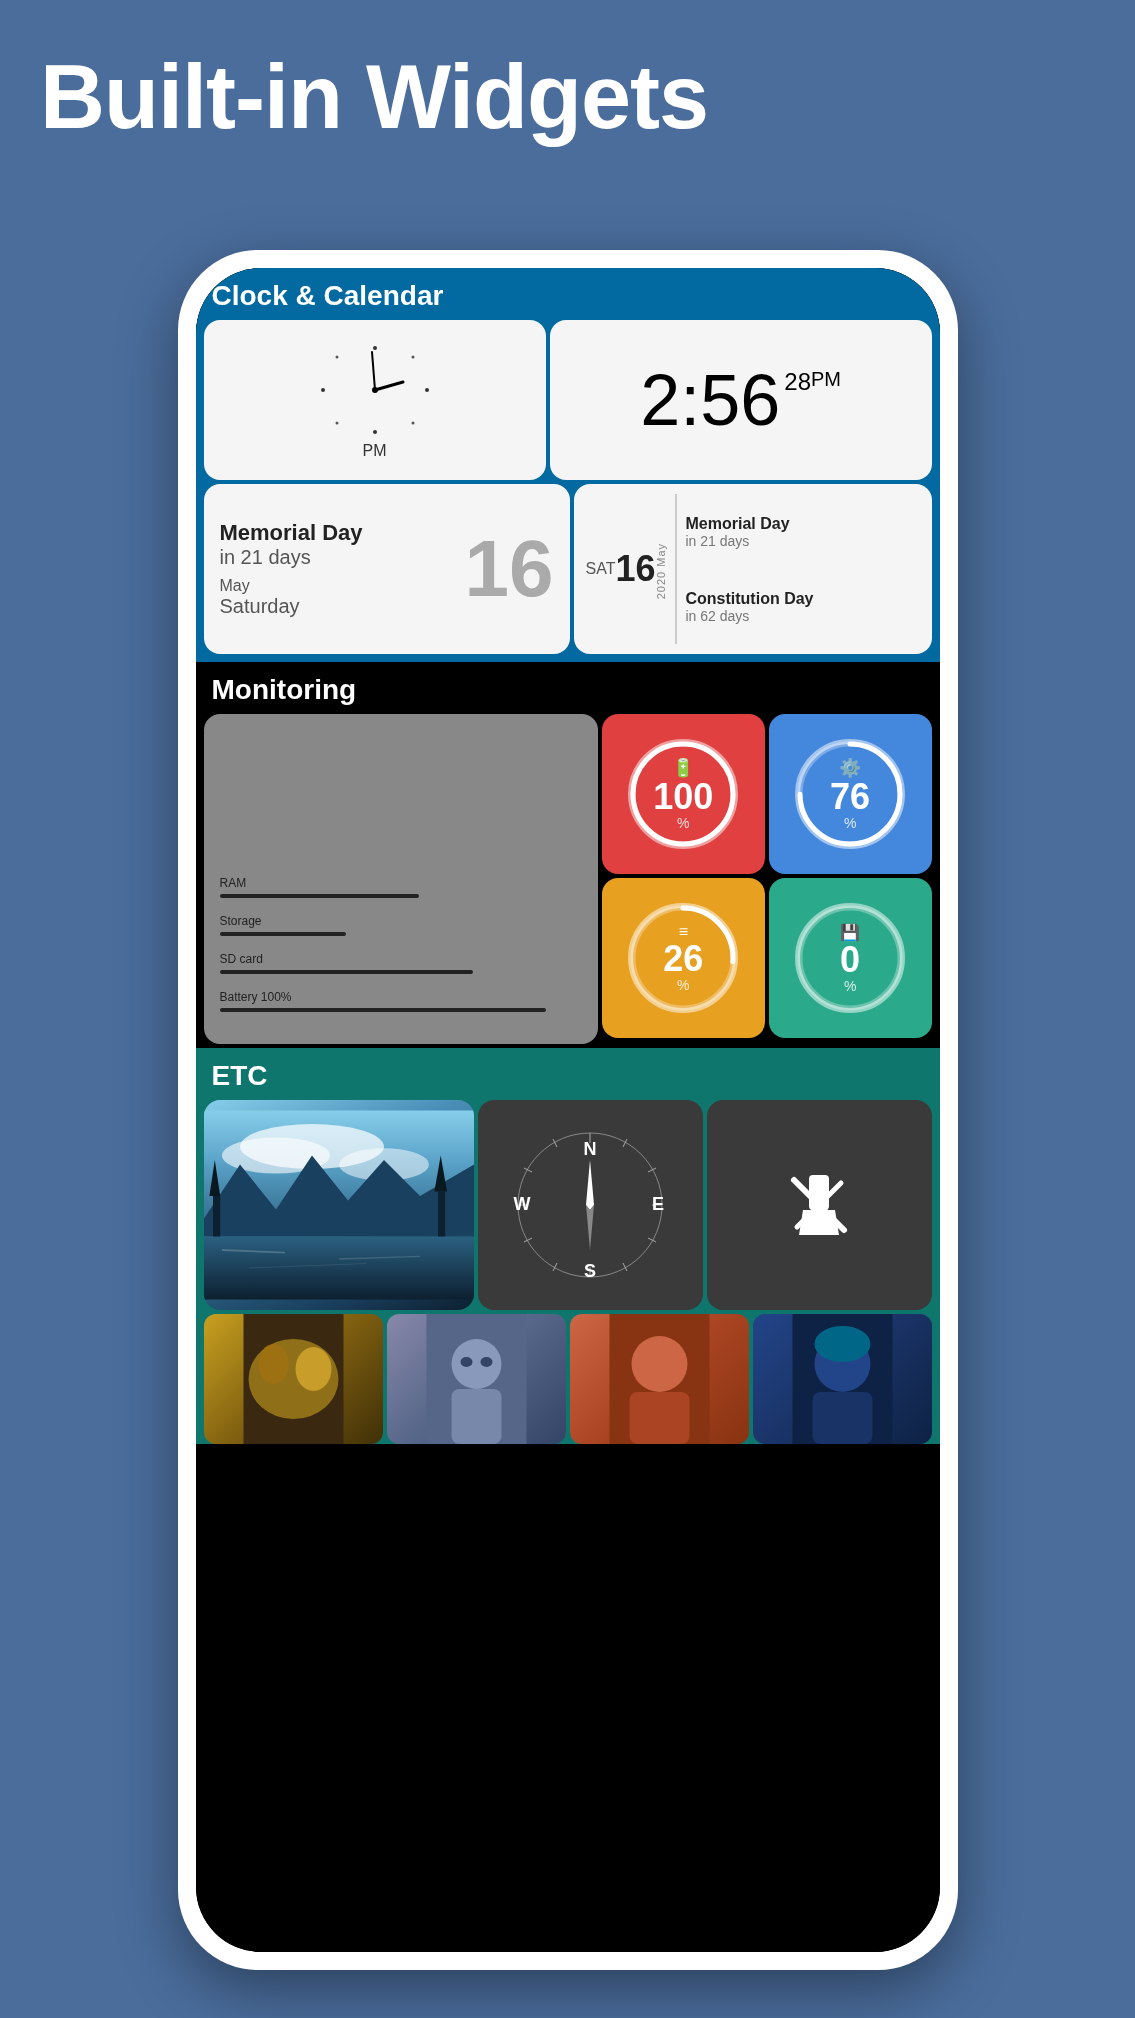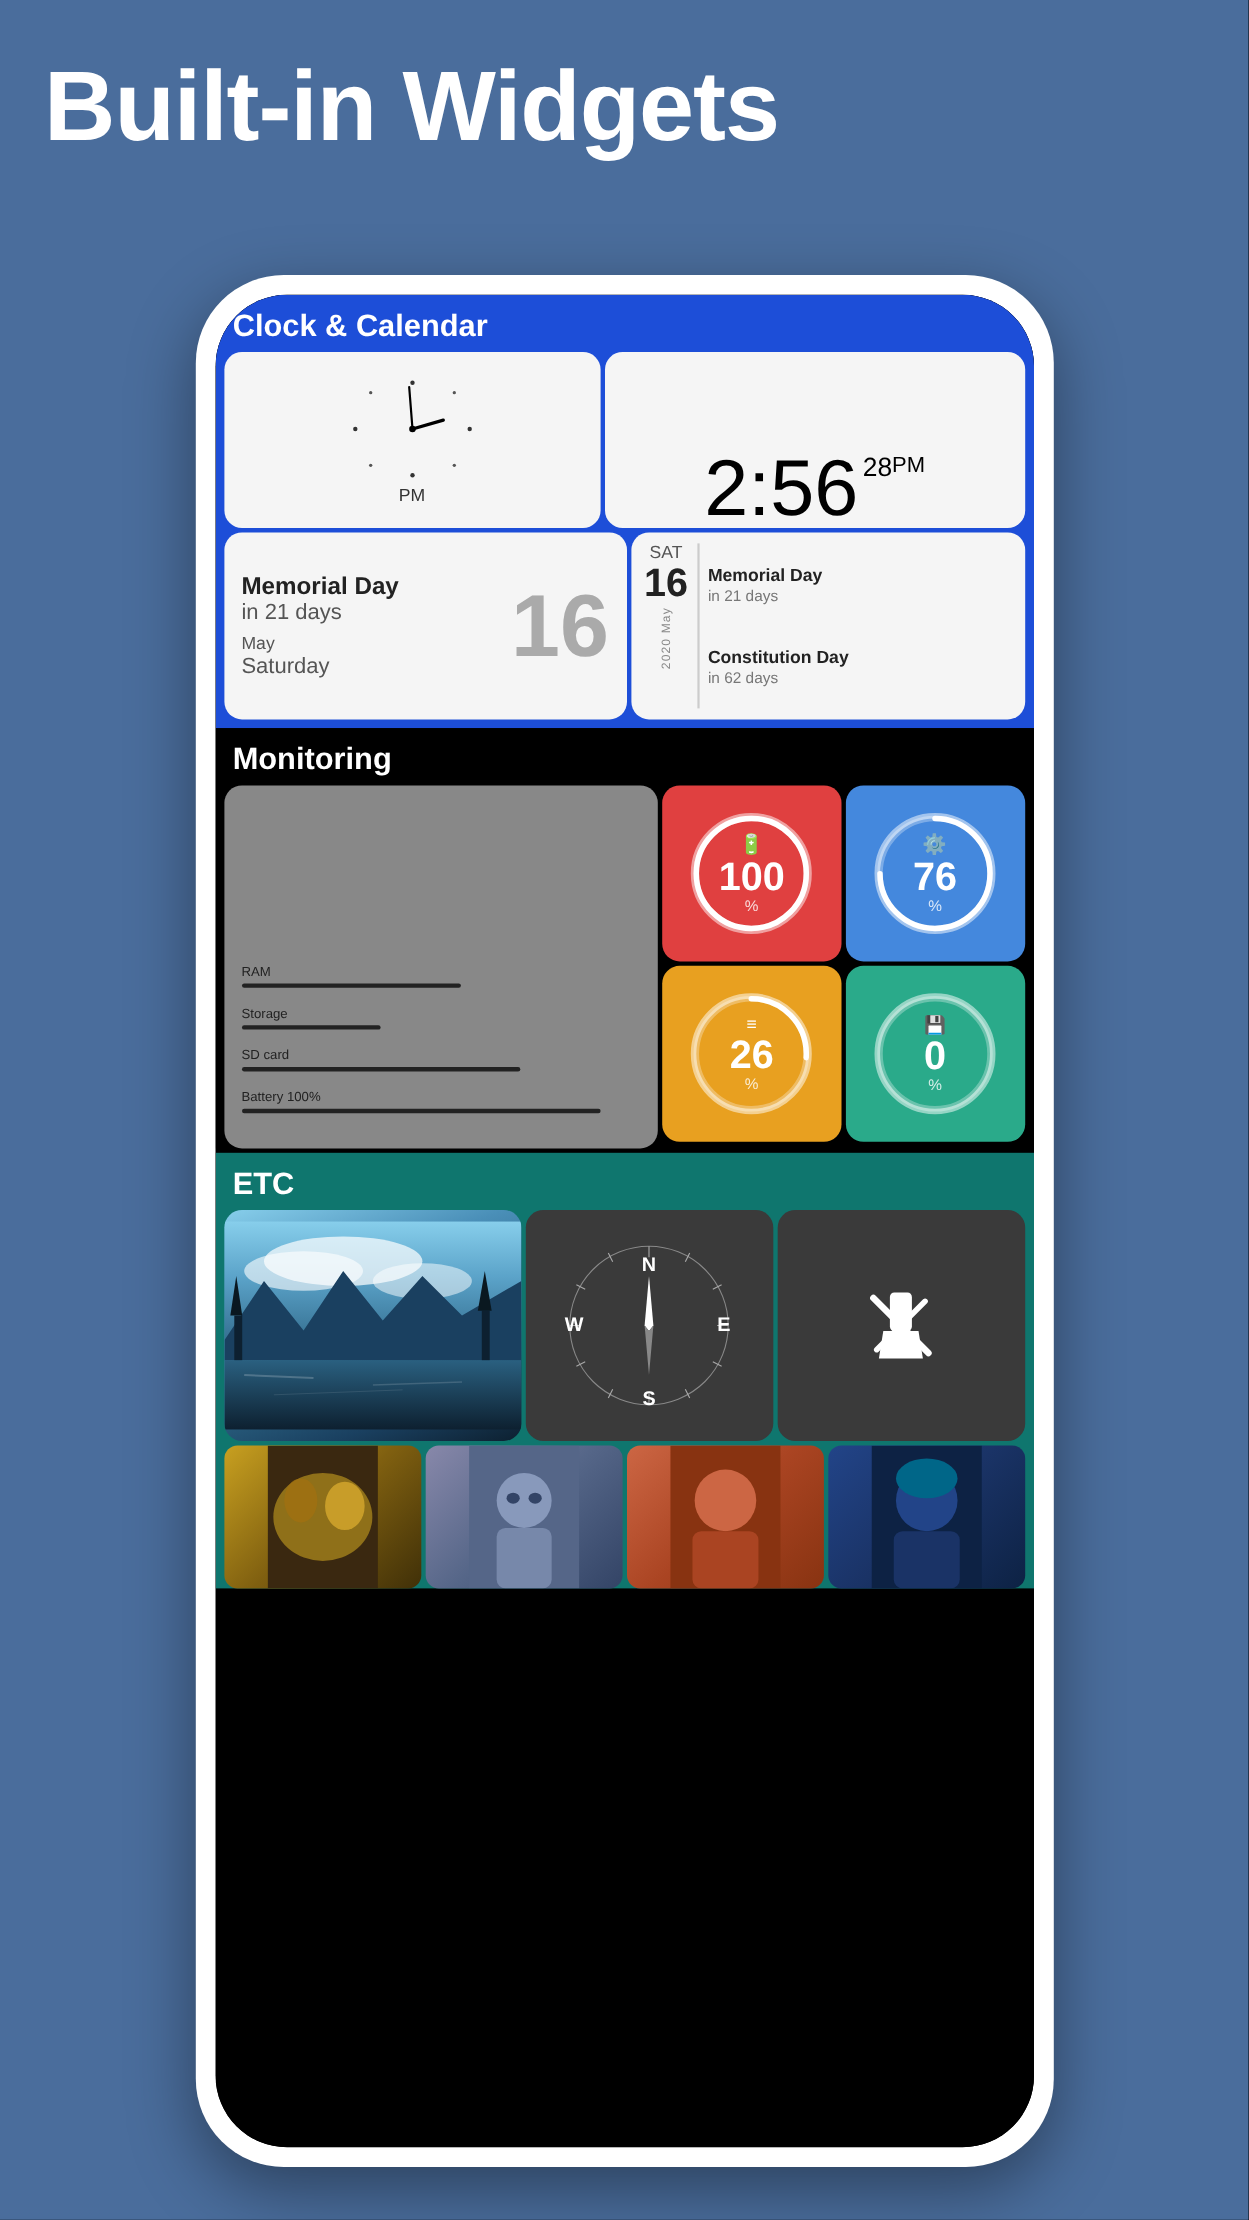--- a/index.html
+++ b/index.html
@@ -60,21 +60,21 @@
     
     .section-label {
       color: white;
       font-size: 28px;
       font-weight: 600;
       padding: 12px 16px 8px;
     }
 
     
     .clock-calendar-section {
-      background: #1d4ed8;
+      background: #0369a1;
       padding-bottom: 4px;
     }
 
     .clock-row {
       display: flex;
       gap: 4px;
       padding: 0 8px;
       margin-bottom: 4px;
     }
 
@@ -105,21 +105,21 @@
       font-size: 16px;
       color: #333;
       margin-top: 2px;
     }
 
     .digital-clock-widget {
       flex: 1.2;
       background: #f5f5f5;
       border-radius: 16px;
       display: flex;
-      align-items: flex-end;
+      align-items: center;
       justify-content: center;
       height: 160px;
     }
 
     .digital-time {
       display: flex;
       align-items: flex-start;
     }
 
     .time-main {
@@ -207,21 +207,21 @@
       background: #f5f5f5;
       border-radius: 16px;
       padding: 10px 12px;
       display: flex;
       height: 170px;
       overflow: hidden;
     }
 
     .cal-right-header {
       display: flex;
-      flex-direction: column;
+      flex-direction: row;
       align-items: center;
       margin-right: 8px;
     }
 
     .cal-day-abbr {
       font-size: 16px;
       color: #555;
       font-weight: 500;
     }
 

